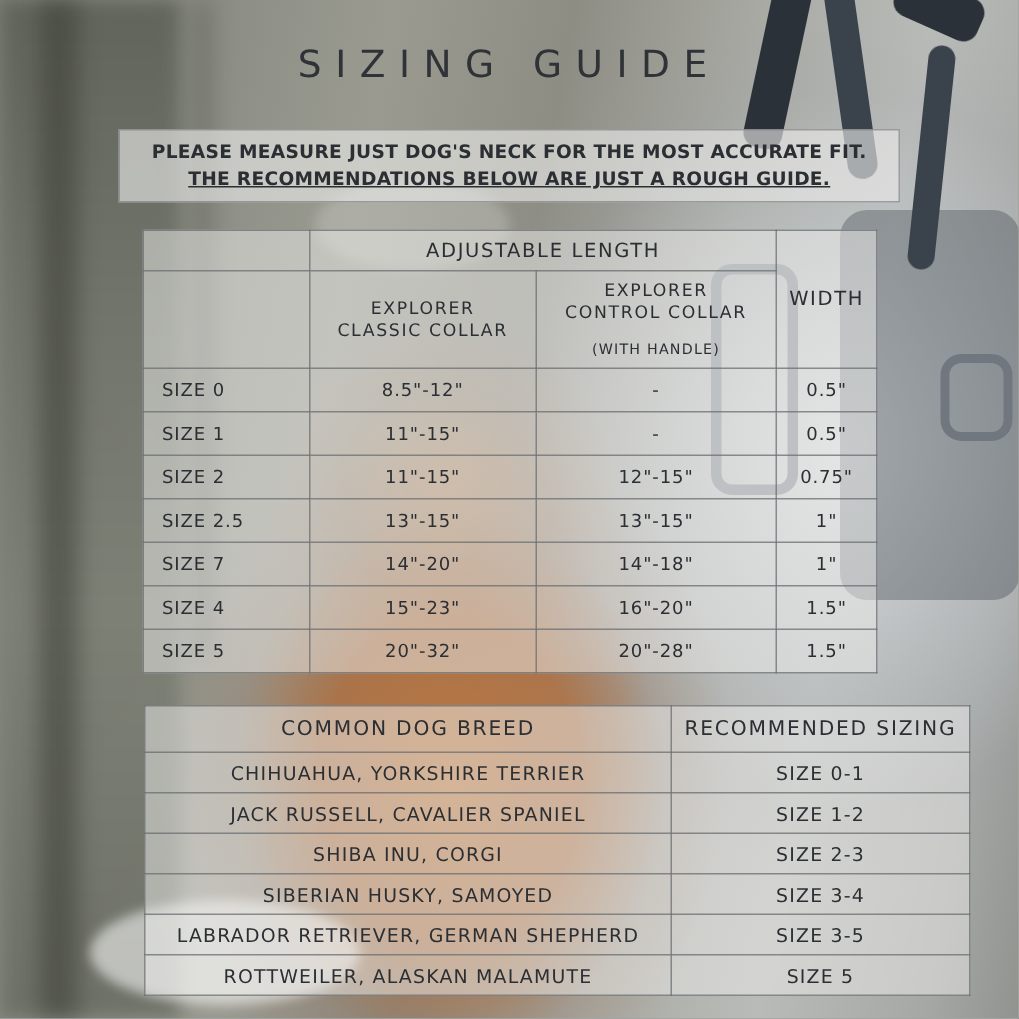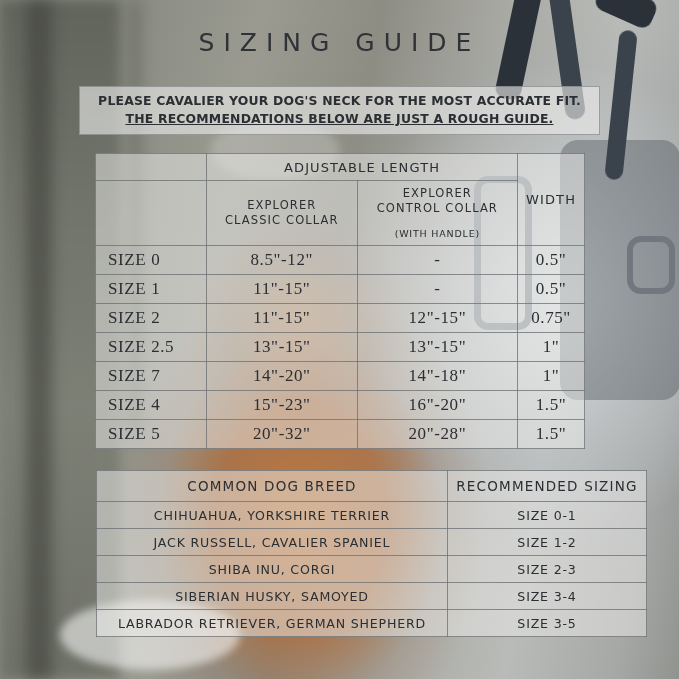--- a/index.html
+++ b/index.html
@@ -146,24 +146,23 @@
     margin-top: 10px;
   }
   #sizing-table td.rowlabel {
     text-align: left;
     padding-left: 12px;
     font-size: 12.5px;
     letter-spacing: 1.1px;
     width: 98px;
   }
   #sizing-table td.val {
-    font-size: 17px;
+    font-size: 12px;
     letter-spacing: 0.6px;
     height: 28px;
-    font-family: Liberation Serif, serif;
   }
   #sizing-table .blank { border: 1px solid rgba(105,110,112,0.75); }
 
   
   #breed-table {
     left: 64px;
     top: 470px;
     width: 551px;
     margin-left: 32px;
   }
@@ -198,21 +197,21 @@
   <div class="strap light" style="left:612px; top:30px; width:18px; height:150px; transform:rotate(6deg);"></div>
   <div class="carabiner" style="left:474px; top:176px; width:44px; height:140px;"></div>
   <div class="carabiner" style="left:627px; top:236px; width:36px; height:46px; border-width:6px;"></div>
   <div class="strap light" style="left:560px; top:140px; width:120px; height:260px; border-radius:18px; opacity:.35;"></div>
 
   <div class="content">
 
     <div class="title">SIZING GUIDE</div>
 
     <div class="notice">
-      <div class="line1">PLEASE CAVALIER YOUR DOG'S NECK FOR THE MOST ACCURATE FIT.</div>
+      <div class="line1">PLEASE MEASURE JUST DOG'S NECK FOR THE MOST ACCURATE FIT.</div>
       <div class="line2">THE RECOMMENDATIONS BELOW ARE JUST A ROUGH GUIDE.</div>
     </div>
 
     <table id="sizing-table">
       <thead>
         <tr>
           <th class="h-span blank"></th>
           <th class="h-span" colspan="2">ADJUSTABLE LENGTH</th>
           <th class="h-span" rowspan="2" style="vertical-align:middle;">WIDTH</th>
         </tr>
@@ -296,17 +295,21 @@
             <td>SIZE 2-3</td>
           </tr>
           <tr>
             <td class="breed-col">SIBERIAN HUSKY, SAMOYED</td>
             <td>SIZE 3-4</td>
           </tr>
           <tr>
             <td class="breed-col">LABRADOR RETRIEVER, GERMAN SHEPHERD</td>
             <td>SIZE 3-5</td>
           </tr>
+          <tr>
+            <td class="breed-col">ROTTWEILER, ALASKAN MALAMUTE</td>
+            <td>SIZE 5</td>
+          </tr>
         </tbody>
     </table>
 
   </div>
 </div>
 
 </body></html>

